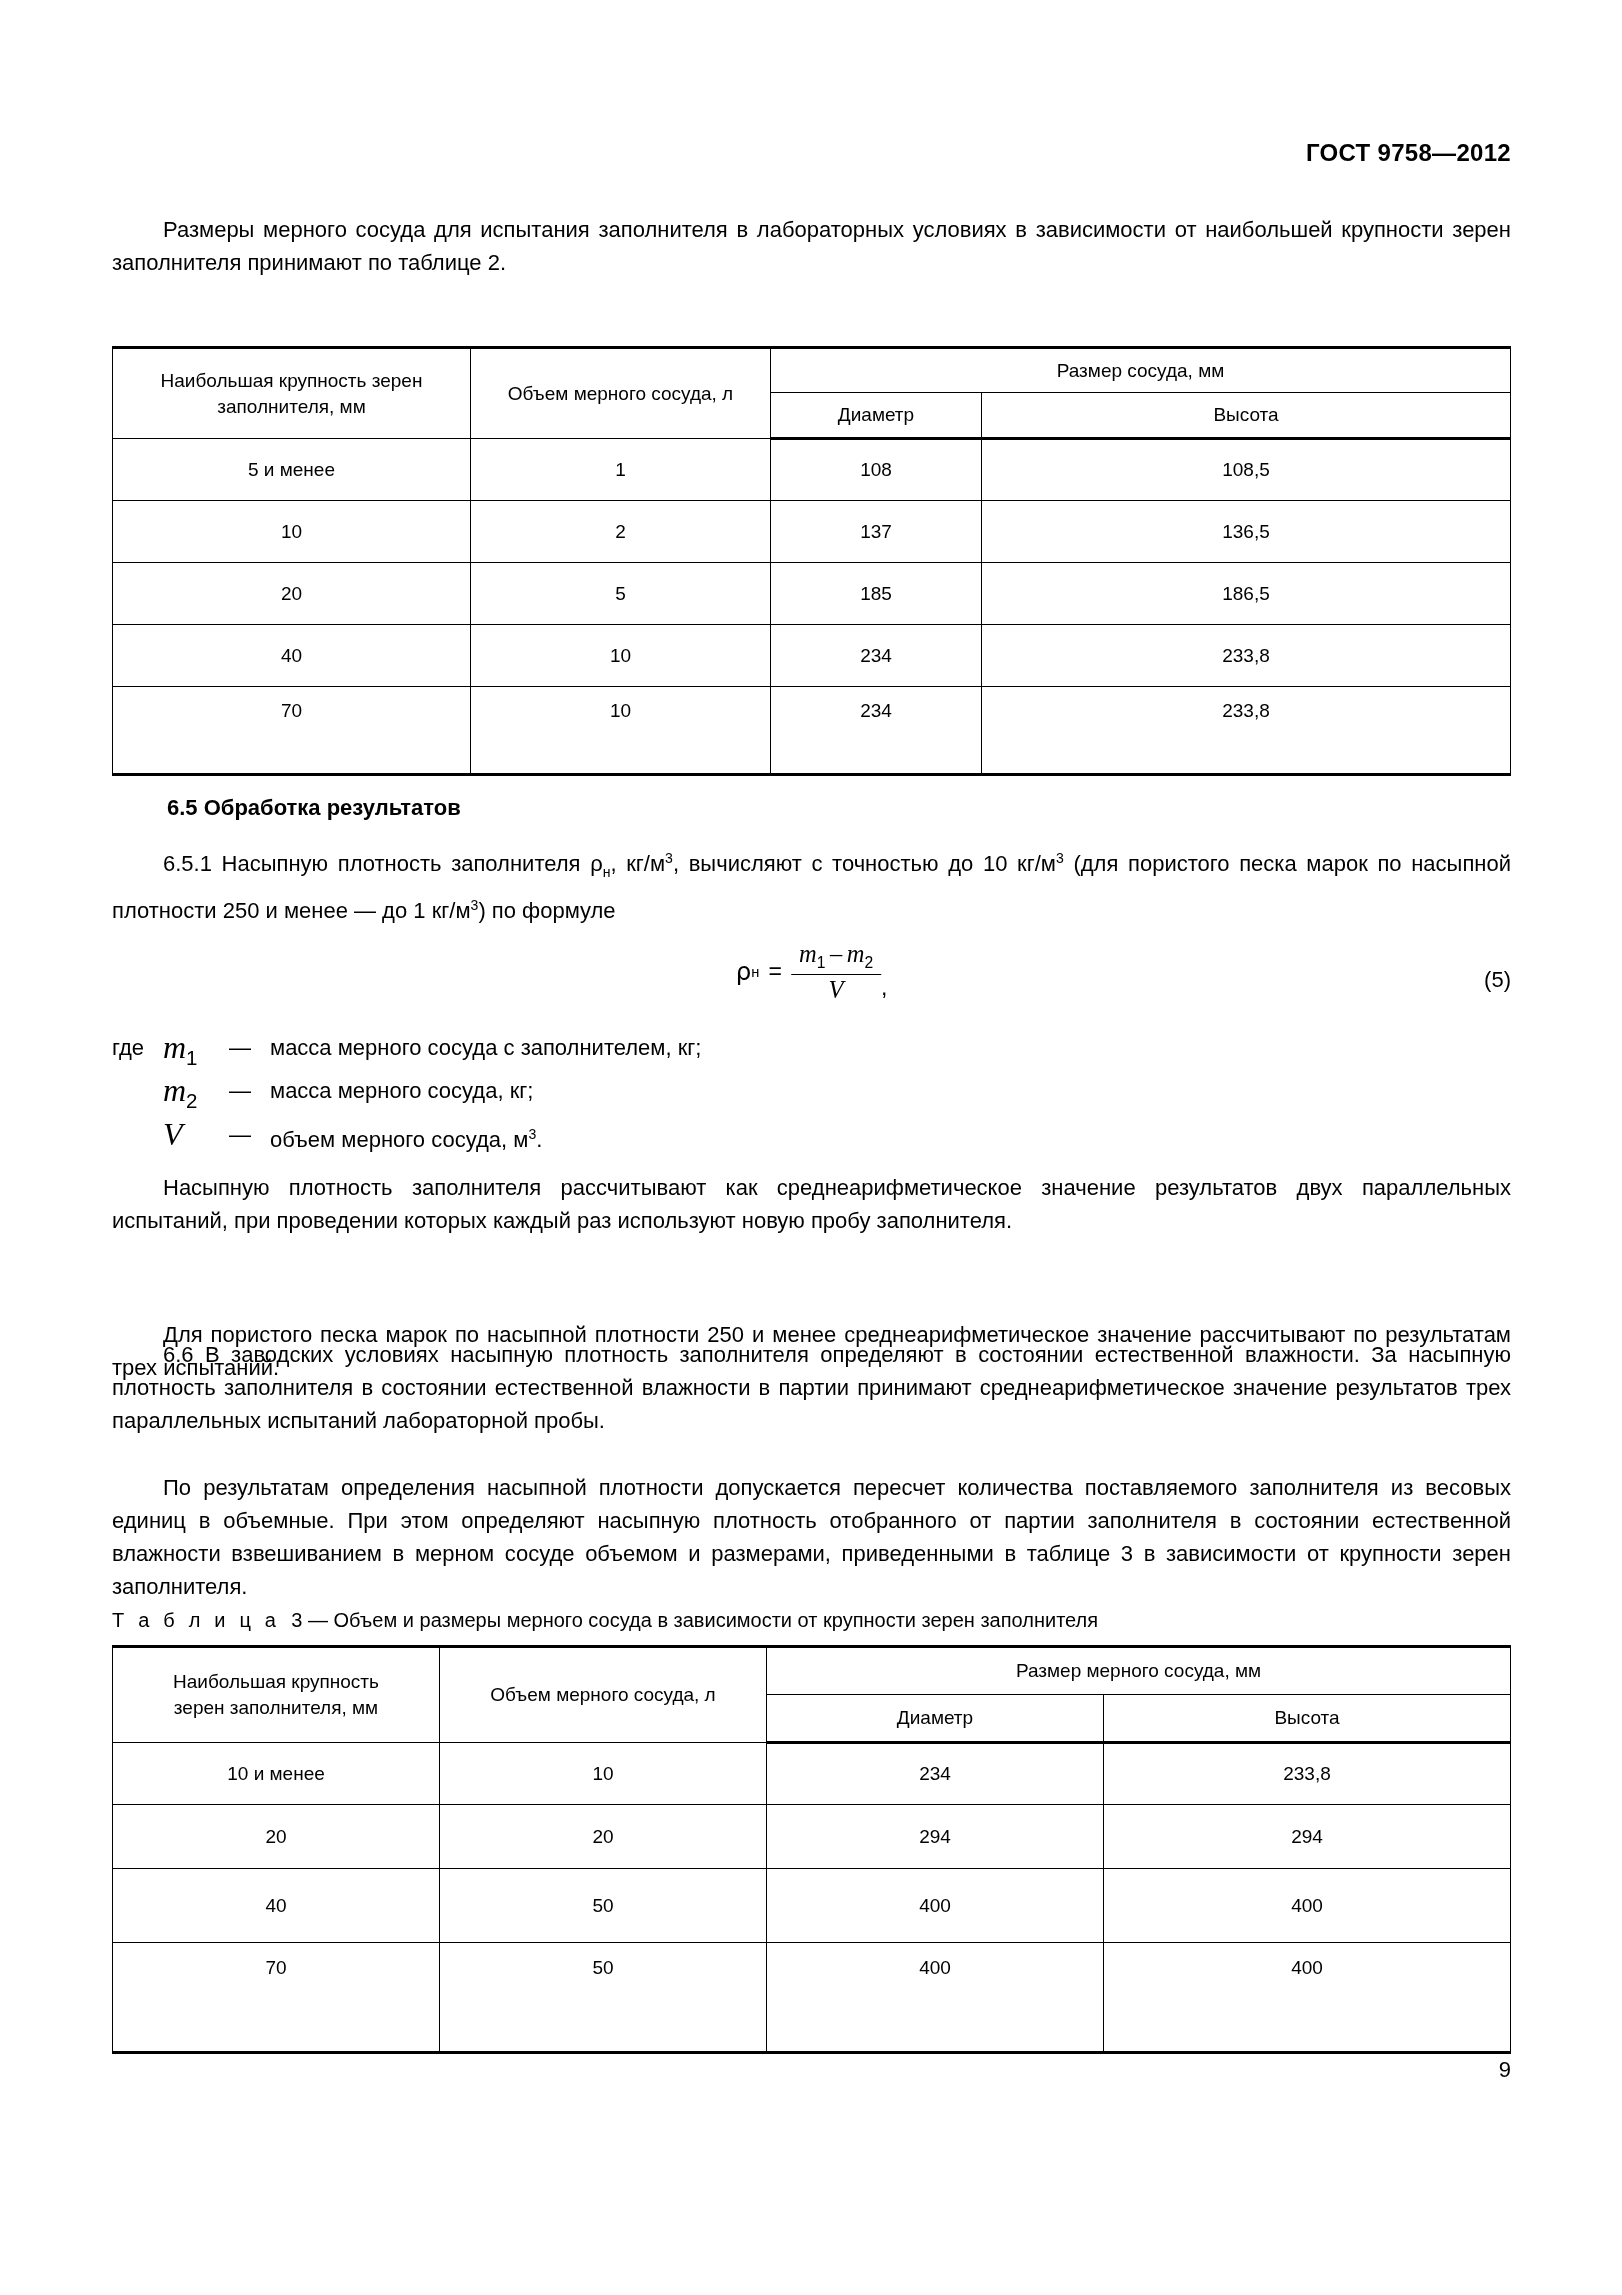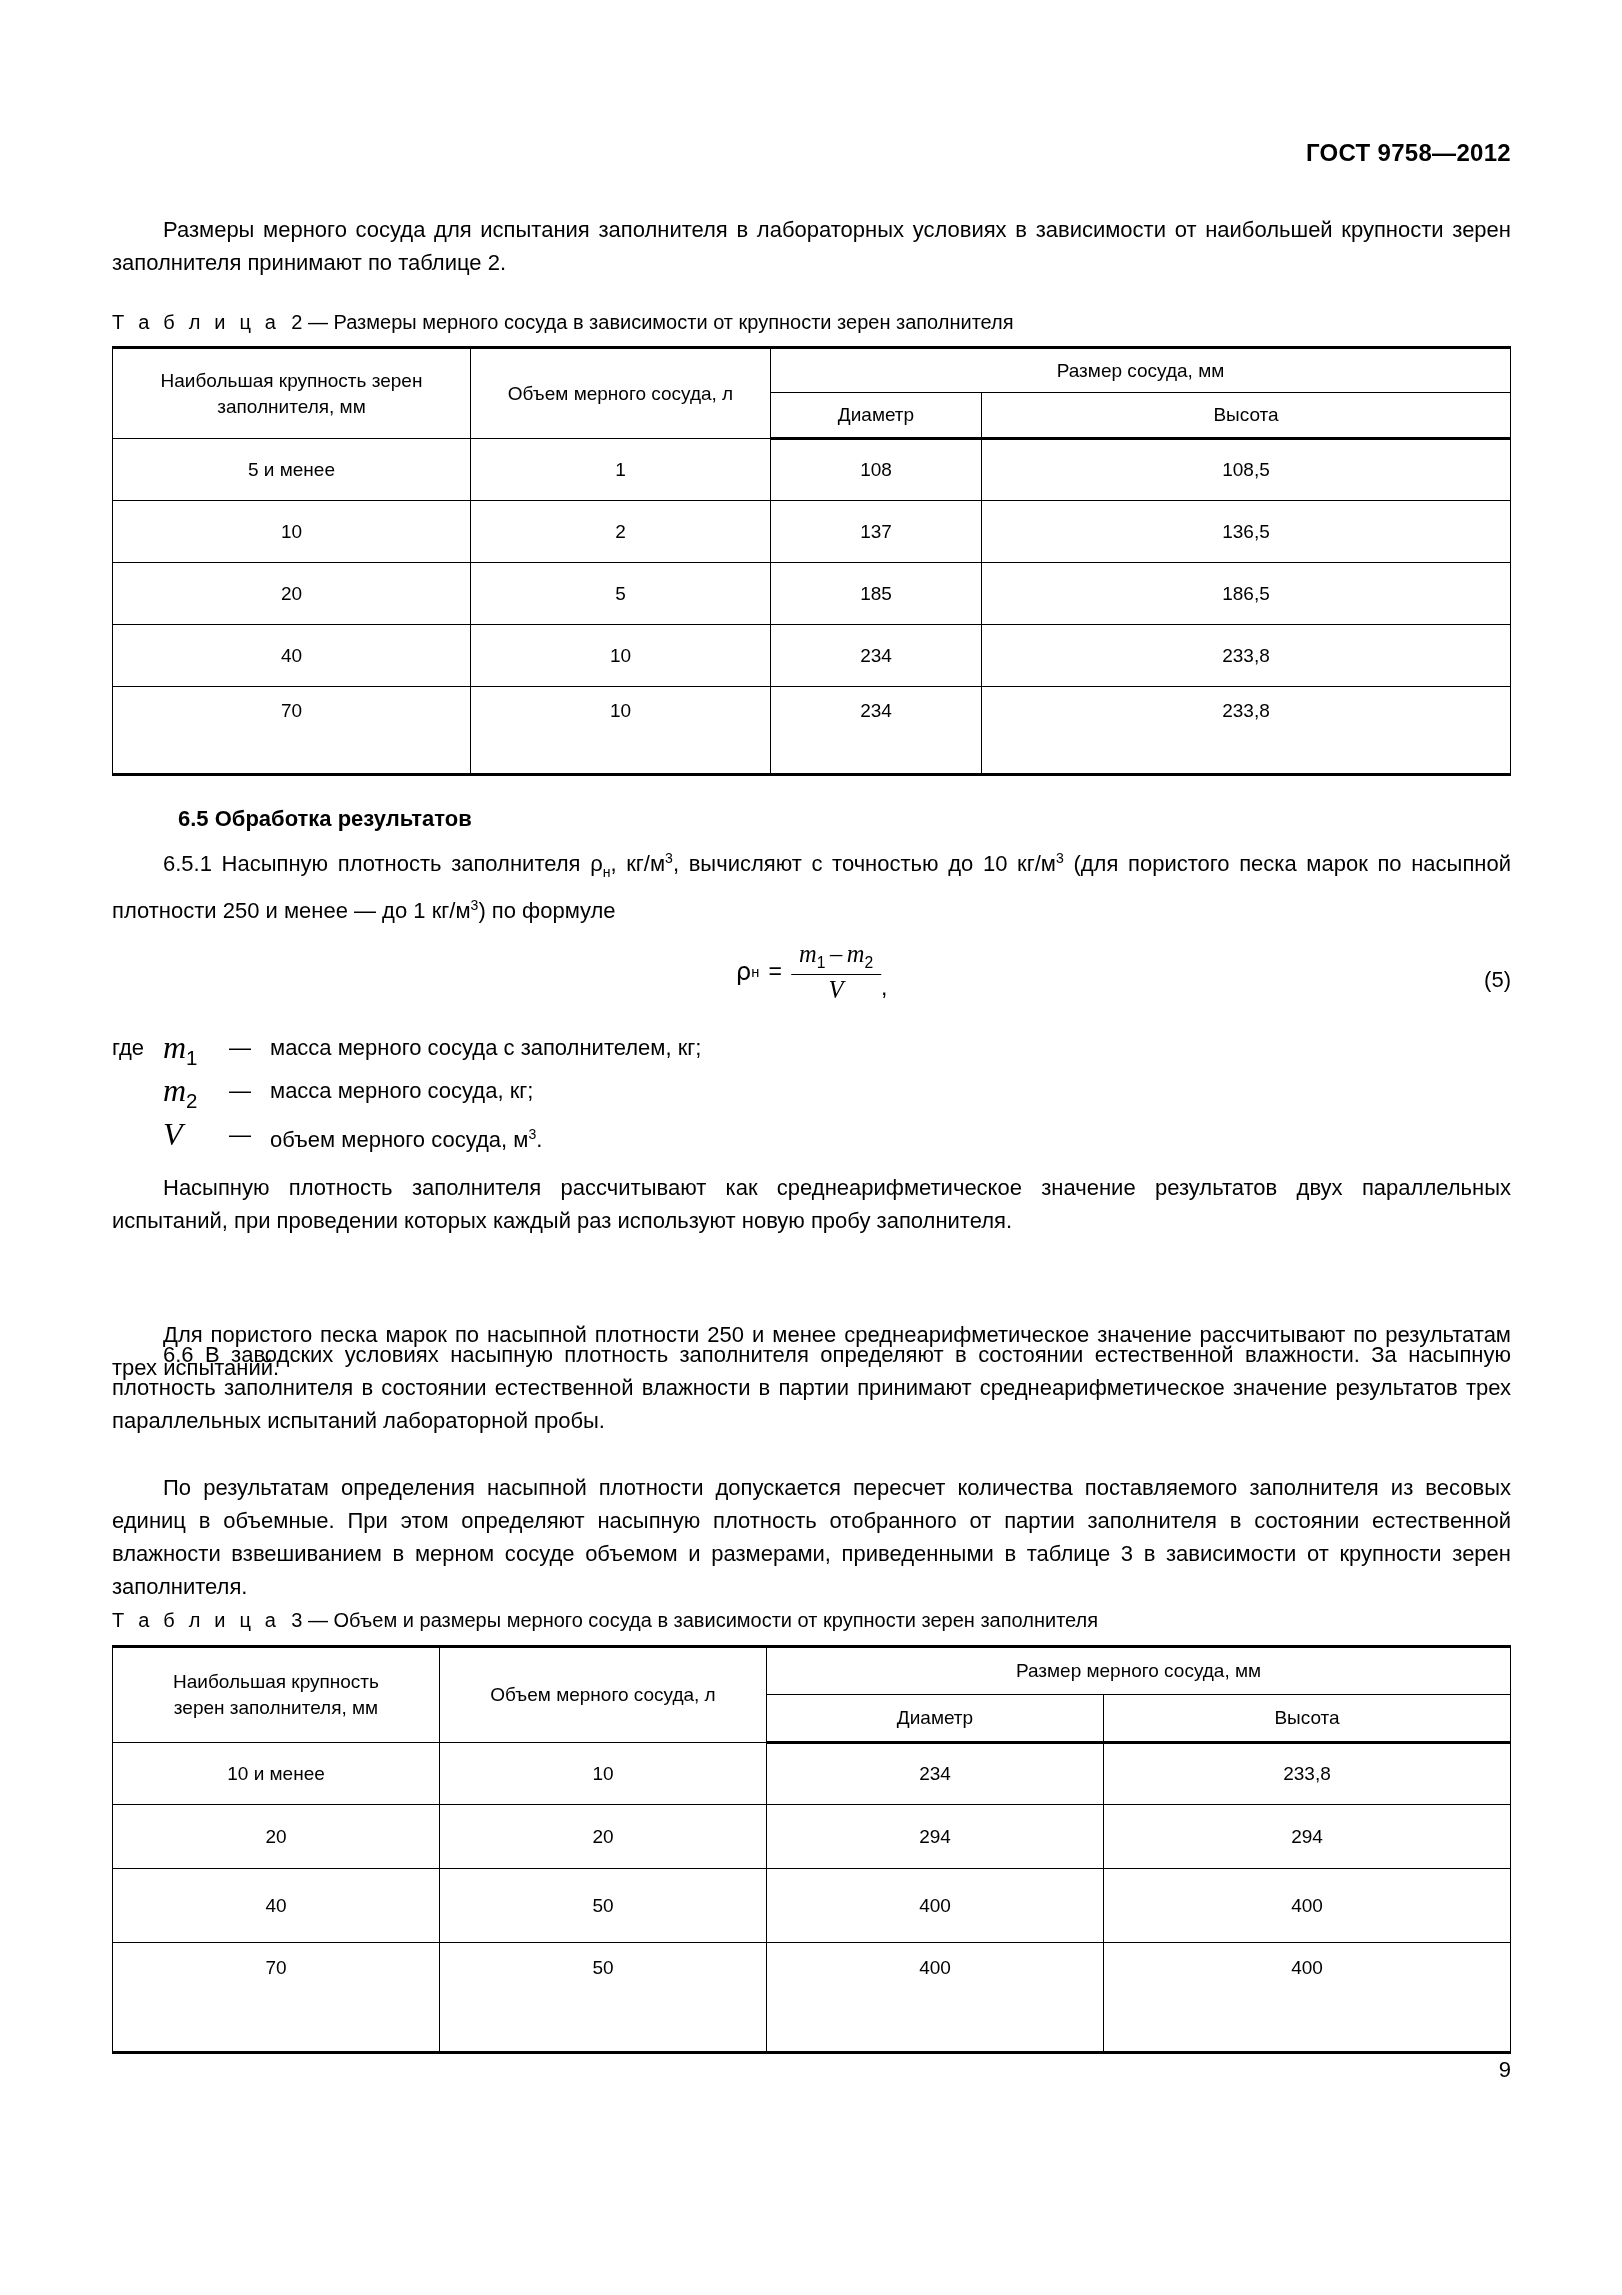--- a/index.html
+++ b/index.html
@@ -59,21 +59,21 @@
     margin: 0;
     white-space: nowrap;
   }
   .tbl-caption .sp {
     letter-spacing: 4.2px;
   }
 
   .section-head {
     font-size: 22px;
     font-weight: bold;
-    margin: 15px;
+    margin: 4px;
     text-indent: 51px;
   }
 
   
   table.gost {
     border-collapse: collapse;
     width: 1399px;
     table-layout: fixed;
     font-size: 19px;
     padding-left: 24px;
@@ -181,25 +181,20 @@
 <body>
 
 <div class="page">
 
   <div class="doc-header">ГОСТ 9758—2012</div>
 
   <div class="content" style="top:213px;">
     <p class="body indent">Размеры мерного сосуда для испытания заполнителя в лабораторных условиях в зависимости от наибольшей крупности зерен заполнителя принимают по таблице 2.</p>
   </div>
 
-  <div class="content" style="top:309px;">
-    <p class="tbl-caption">
-      <span class="sp">Т а б л и ц а</span><span>&nbsp;&nbsp;</span><span>2</span><span>&nbsp;</span><span>— Размеры мерного сосуда в зависимости от крупности зерен заполнителя</span>
-    </p>
-  </div>
 
   <div class="content" style="top:346px;">
     <table class="gost">
       <colgroup>
         <col style="width:358px">
         <col style="width:300px">
         <col style="width:211px">
         <col style="width:529px">
       </colgroup>
       <tbody>

